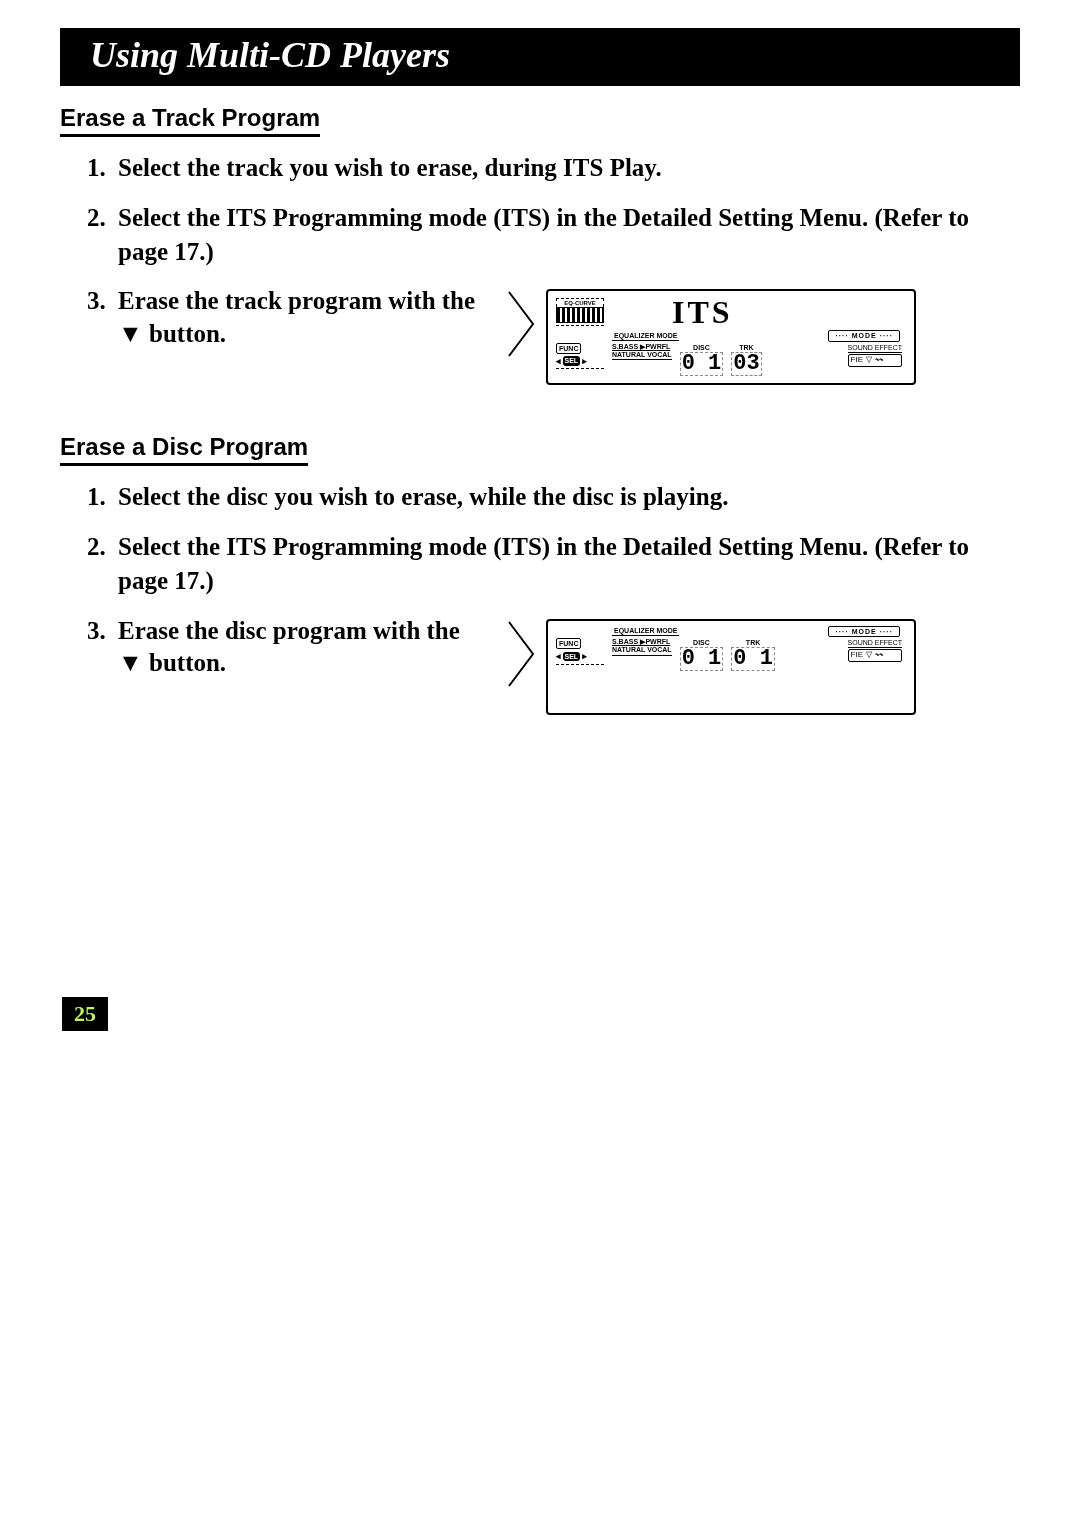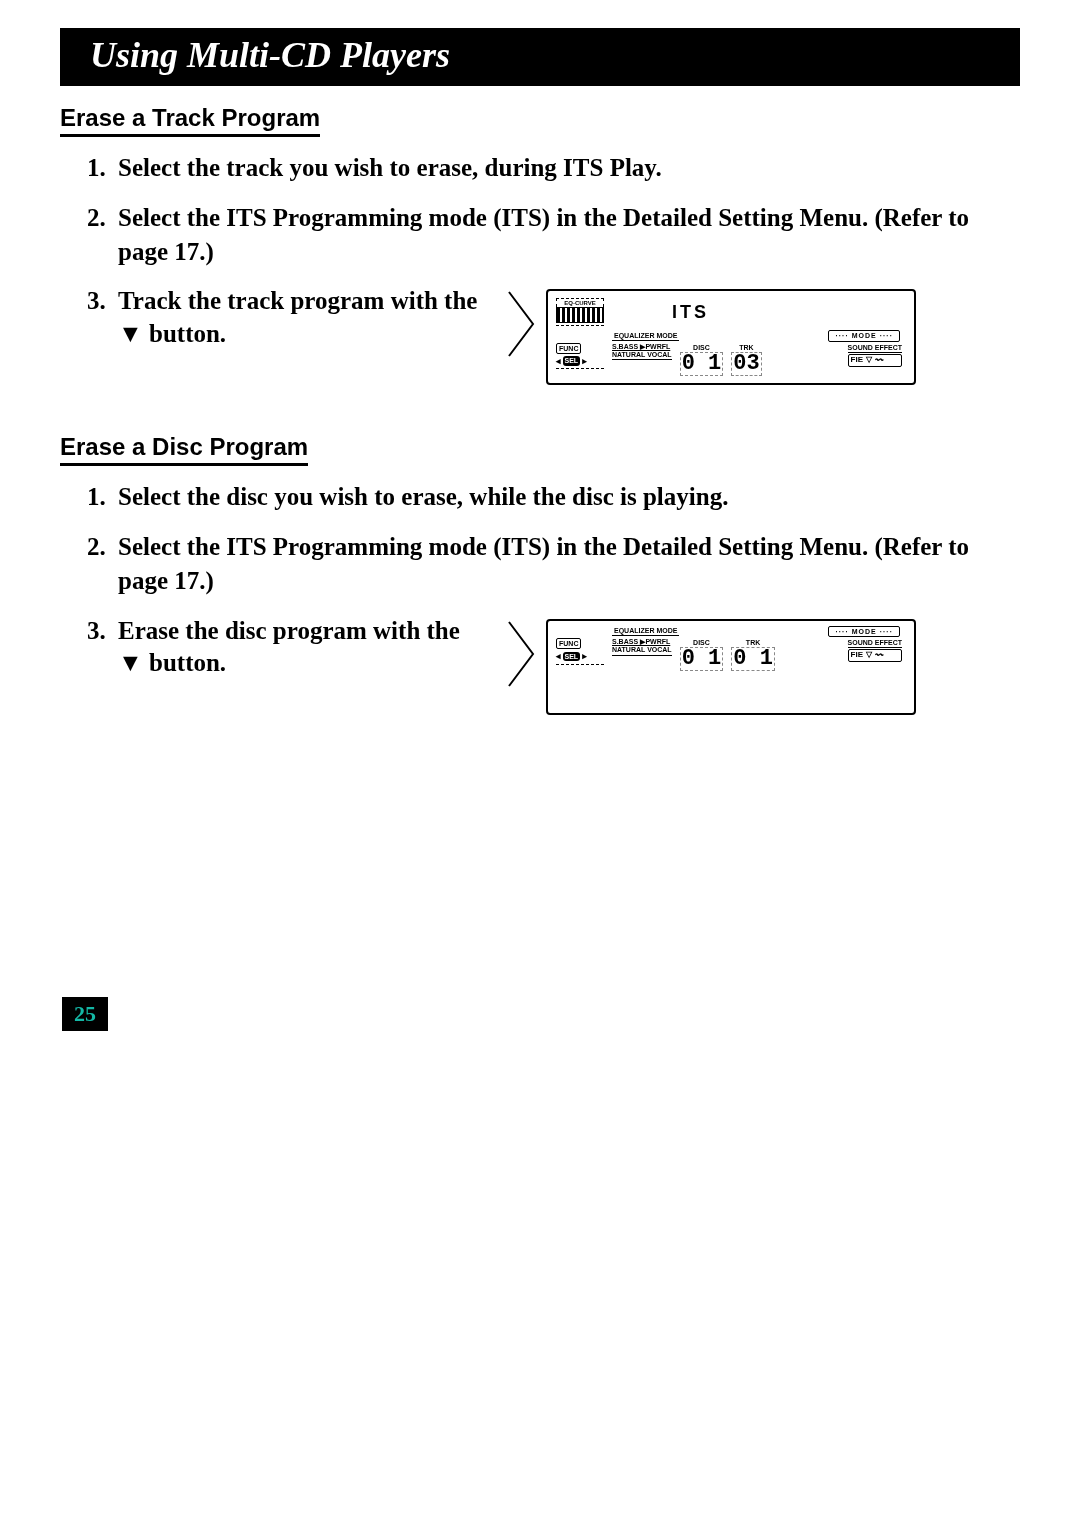--- a/index.html
+++ b/index.html
@@ -16,56 +16,56 @@
   .step-title { font-weight: bold; font-size: 25px; line-height: 1.3; }
   .explain { font-weight: normal; font-size: 24px; line-height: 1.3; margin-top: 6px; max-width: 360px; }
   .display-wrap { display: flex; align-items: flex-start; gap: 10px; margin-top: 4px; }
   .chevron { width: 30px; height: 70px; }
   .lcd { width: 370px; height: 96px; border: 2px solid #000; border-radius: 4px; padding: 4px 8px 6px 8px; font-family: Arial, Helvetica, sans-serif; color: #000; position: relative; }
   .lcd-top { display: flex; align-items: center; height: 34px; }
   .eq-block { width: 48px; margin-right: 8px; }
   .eq-label { font-size: 6px; font-weight: bold; text-align: center; border: 1px dashed #000; border-bottom: none; padding: 0 1px; }
   .eq-bars { height: 16px; border: 1px solid #000; background: repeating-linear-gradient(90deg,#000 0 3px,#fff 3px 5px); }
   .eq-under { height: 3px; border-bottom: 1px dashed #000; }
-  .big-text { font-family: Liberation Sans, sans-serif; font-weight: bold; font-size: 18px; letter-spacing: 3px; }
+  .big-text { font-family: Liberation Serif, serif; font-weight: bold; font-size: 32px; letter-spacing: 3px; }
   .lcd-mid { display: flex; gap: 10px; font-size: 7px; font-weight: bold; align-items: center; margin: 1px 0 1px 56px; }
   .mid-left { border-bottom: 1px solid #000; padding: 0 2px; }
   .mid-right { border: 1px solid #000; border-radius: 2px; padding: 0 6px; letter-spacing: 1px; margin-left: auto; margin-right: 6px; }
   .lcd-bot { display: flex; align-items: flex-start; gap: 8px; }
   .func-block { width: 48px; font-size: 7px; font-weight: bold; }
   .func-pill { border: 1px solid #000; border-radius: 2px; padding: 0 2px; display: inline-block; margin-bottom: 1px; }
   .sel-row { display: flex; align-items: center; gap: 2px; font-size: 9px; }
   .sel-pill { background:#000; color:#fff; border-radius:3px; padding:0 2px; font-size:7px; }
   .labels-col { font-size: 7px; font-weight: bold; line-height: 1.2; }
   .labels-col div:first-child { text-decoration: underline; }
   .labels-col div:last-child { border-bottom: 1px solid #000; }
   .digits-group { display:flex; align-items:center; gap:3px; }
   .tiny { font-size:7px; font-weight:bold; text-align:center; }
   .seg { font-family:"Courier New",monospace; font-weight:bold; font-size:22px; line-height:1; border:1px dashed #888; padding:0 1px; }
-  .sound-block { font-size:7px; font-weight:bold; margin-left:auto; margin-right:4px; text-align:right; }
+  .sound-block { font-size:7px; font-weight:normal; margin-left:auto; margin-right:4px; text-align:right; }
   .sound-block .label { border-bottom:1px solid #000; display:inline-block; }
   .fie-row { border:1px solid #000; border-radius:2px; padding:0 2px; display:flex; gap:3px; align-items:center; margin-top:1px; font-size:8px; }
   .dashline { height:0; border-top:1px dashed #000; margin-top:1px; }
-  .page-num { position: absolute; bottom: 72px; left: 62px; background:#000; color:#14b8a6; font-weight:bold; font-family:"Times New Roman",serif; font-size:22px; padding:4px 12px; }
+  .page-num { position: absolute; bottom: 72px; left: 62px; background:#000; color:#bef264; font-weight:bold; font-family:"Times New Roman",serif; font-size:22px; padding:4px 12px; }
 </style>
 </head>
 <body>
 
 <div class="page">
   <div class="title-bar">Using Multi-CD Players</div>
 
   <div class="section">
     <div class="section-heading">Erase a Track Program</div>
     <ol class="steps">
       <li>Select the track you wish to erase, during ITS Play.</li>
       <li>Select the ITS Programming mode (ITS) in the Detailed Setting Menu. (Refer to page 17.)</li>
       <li>
         <div class="step-row">
           <div class="step-text">
-            <div class="step-title">Track the track program with the ▼ button.</div>
+            <div class="step-title">Erase the track program with the ▼ button.</div>
           </div>
           <div class="display-wrap">
             <svg class="chevron" viewBox="0 0 30 70">
               <polyline points="3,3 27,35 3,67" fill="none" stroke="#000" stroke-width="2"></polyline>
             </svg>
             <div class="lcd">
               <div class="lcd-top">
                 <div class="eq-block">
                   <div class="eq-label">EQ-CURVE</div>
                   <div class="eq-bars"></div>

